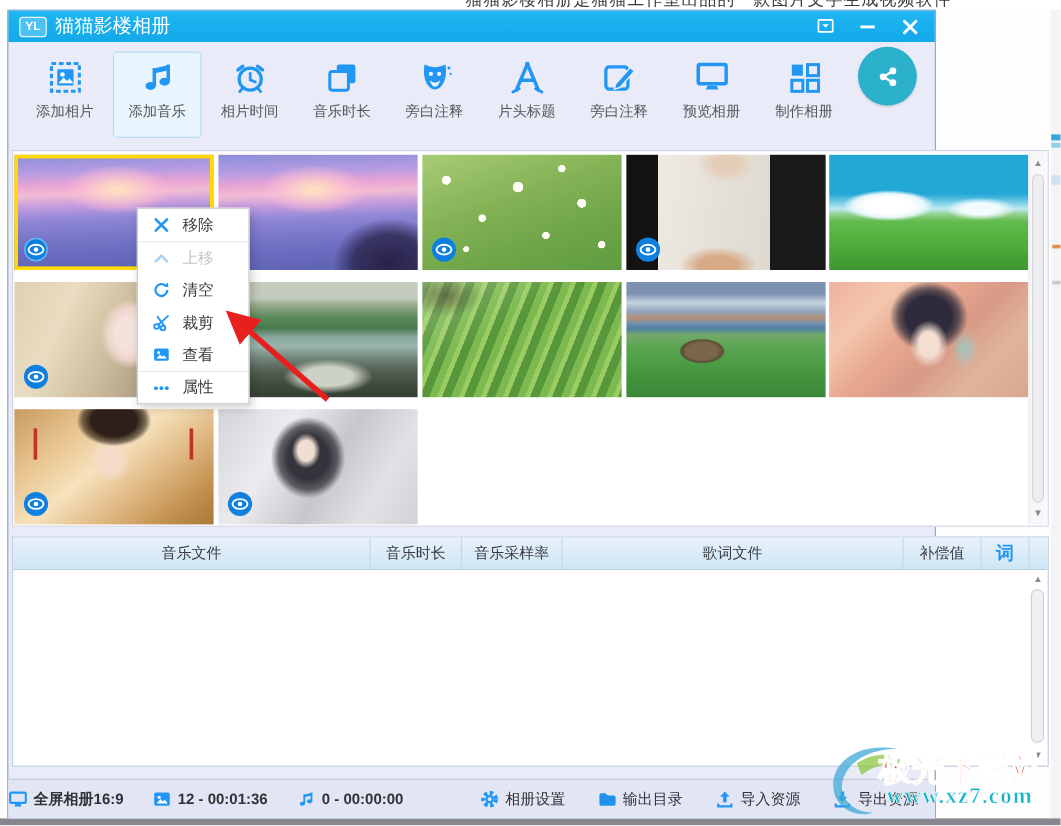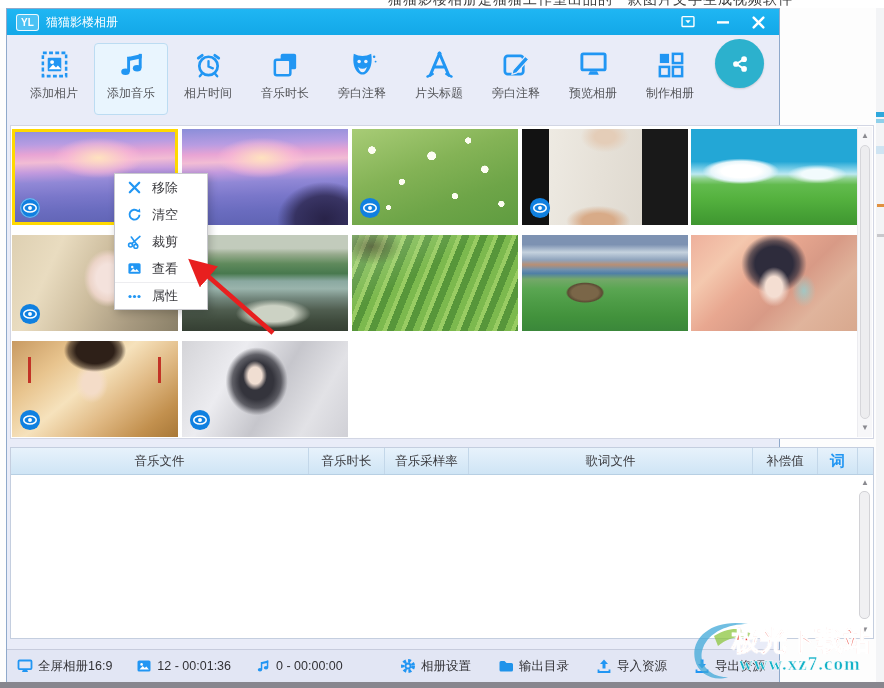--- a/index.html
+++ b/index.html
@@ -13,21 +13,21 @@
   .bg-rightstrip { position:absolute; right:0; top:8px; width:8px; height:674px; background:#f3f4f6; }
   .frag { position:absolute; }
   .bg-bottomstrip { position:absolute; left:0; top:682px; width:884px; height:6px; background:#87868e; }
 
   
   #win { position:absolute; left:6px; top:8px; width:774px; height:674px; background:#e9ecf8; border:1px solid #8fa9cb; }
 
   
   .titlebar { position:absolute; left:0; top:0; right:0; height:26px; background:linear-gradient(#1fb6f3,#13a8e8); display:flex; align-items:center; }
   .tb-badge { margin-left:9px; width:23px; height:17px; background:#4cc2f4; border:1px solid rgba(255,255,255,.9); border-radius:3px; color:#fff; font-size:10px; font-weight:bold; display:flex; align-items:center; justify-content:center; }
-  .tb-title { margin-left:7px; color:#fff; font-size:12px; }
+  .tb-title { margin-left:7px; color:#fff; font-size:16px; }
   .tb-controls { margin-left:auto; margin-right:12px; display:flex; align-items:center; gap:17px; }
   .tb-ctl { width:18px; height:16px; display:flex; align-items:center; justify-content:center; cursor:default; }
 
   
   .toolbar { position:absolute; left:0; top:26px; right:0; height:86px; display:flex; padding:8px 0 0 10px; }
   .tool { width:74px; height:72px; margin-right:3px; border:1px solid transparent; border-radius:4px; display:flex; flex-direction:column; align-items:center; padding-top:5px; }
   .tool.selected { background:#e9f5fe; border-color:#bcdcf2; }
   .tool svg { width:31px; height:31px; }
   .tool .lbl { margin-top:5px; font-size:12px; color:#55565a; white-space:nowrap; }
   .share-btn { position:absolute; right:15px; top:30px; width:49px; height:49px; border-radius:50%; background:#2cb1cd; display:flex; align-items:center; justify-content:center; box-shadow:0 1px 2px rgba(0,0,0,.15); }
@@ -58,21 +58,21 @@
   .m-col.ci { color:#2196f3; font-weight:bold; font-size:15px; }
   .m-body { position:relative; height:163px; }
   .m-sb { position:absolute; right:1px; top:2px; bottom:2px; width:14px; }
   .m-sb .arr { position:absolute; left:0; width:14px; height:12px; color:#8a8a90; font-size:8px; text-align:center; line-height:12px; }
   .m-sb .thumb { position:absolute; left:1px; width:11px; background:#f0f0f2; border:1px solid #d2d2d6; border-radius:5px; }
 
   
   .statusbar { position:absolute; left:0; right:0; top:640px; height:33px; background:#e2e6f4; border-top:1px solid #c7ccdd; display:flex; align-items:center; }
   .st-item { display:flex; align-items:center; gap:5px; font-size:12.5px; color:#323236; white-space:nowrap; }
   .st-item svg { width:16px; height:16px; }
-  .st-left { display:flex; gap:24px; margin-left:10px; }
+  .st-left { display:flex; gap:24px; margin-left:0;font-weight:bold; }
   .st-right { display:flex; gap:27px; margin-left:auto; margin-right:14px; }
 
   
   .watermark { position:absolute; left:686px; top:616px; width:198px; height:72px; z-index:50; pointer-events:none; }
   .wm-title { position:absolute; left:46px; top:7px; font-size:27px; font-weight:bold; color:#e8473c; letter-spacing:1px; -webkit-text-stroke:1px #fff; text-shadow:0 0 1px #fff,0 0 2px #fff; white-space:nowrap; }
   .wm-url { position:absolute; left:53px; top:37px; font-size:19px; font-weight:bold; color:#14b2c8; letter-spacing:1px; -webkit-text-stroke:0.5px #fff; white-space:nowrap;font-family:Liberation Serif, serif; }
   .wm-logo { position:absolute; left:0; top:0; width:74px; height:68px; opacity:.88; }
 
   
   .art1 { background:
@@ -322,20 +322,26 @@
       </div>
     </div>
 
     <div class="ctx-menu">
       <div class="ctx-item">
         <svg viewBox="0 0 16 16">
             <path d="M3 3 L13 13 M13 3 L3 13" stroke="#2196f3" stroke-width="2.4" stroke-linecap="round"></path>
           </svg>
         <span>移除</span>
       </div>
+      <div class="ctx-item disabled ctx-sep">
+        <svg viewBox="0 0 16 16">
+            <path d="M3 10.5 L8 5.5 L13 10.5" fill="none" stroke="#abd4f2" stroke-width="2.4" stroke-linecap="round" stroke-linejoin="round"></path>
+          </svg>
+        <span>上移</span>
+      </div>
       <div class="ctx-item">
         <svg viewBox="0 0 16 16">
             <path d="M13.3 8.2 a5.3 5.3 0 1 1 -1.7 -3.9" fill="none" stroke="#2196f3" stroke-width="2"></path>
             <path d="M13.8 1.6 l.4 4.2 -4-1z" fill="#2196f3"></path>
           </svg>
         <span>清空</span>
       </div>
       <div class="ctx-item">
         <svg viewBox="0 0 16 16">
             <circle cx="3.8" cy="11.8" r="2.1" fill="none" stroke="#2196f3" stroke-width="1.7"></circle>

